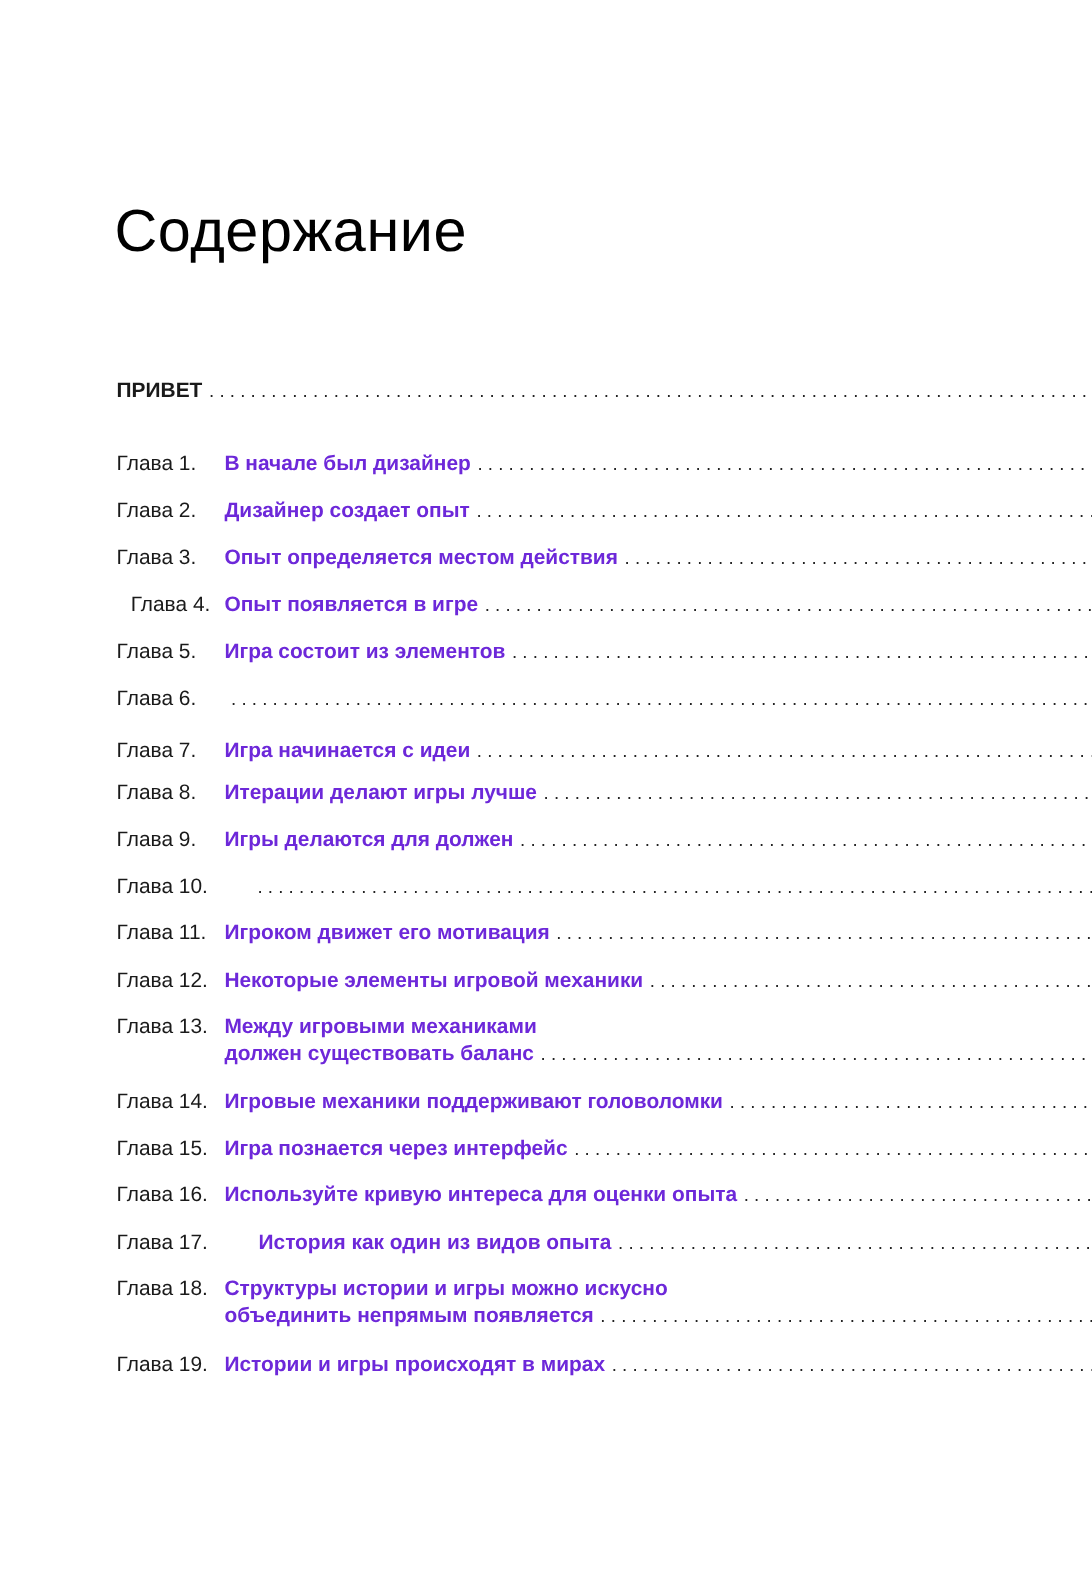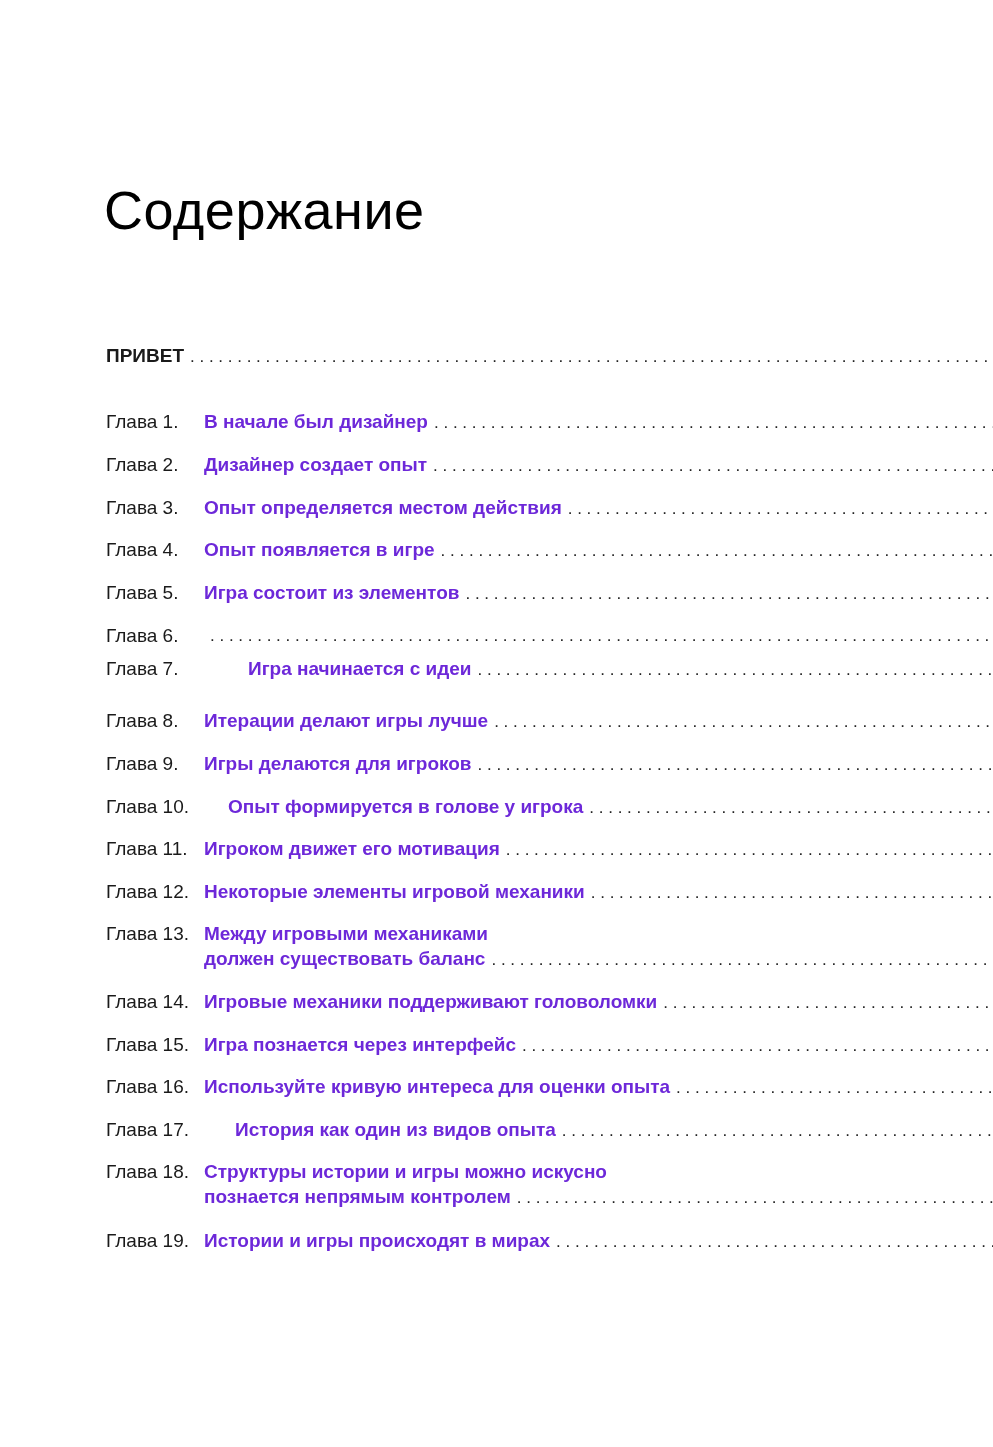--- a/index.html
+++ b/index.html
@@ -117,21 +117,21 @@
       </div>
       <div class="toc-row" style="top: 155px;">
         <span class="toc-label">Глава 3.</span>
         <div class="toc-body">
           <div class="toc-line">
             <span class="toc-title">Опыт определяется местом действия</span>
             <span class="toc-leader"></span>
           </div>
         </div>
       </div>
-      <div class="toc-row" style="top: 197px;">
+      <div class="toc-row" style="top: 197px; text-align: center;">
         <span class="toc-label">Глава 4.</span>
         <div class="toc-body">
           <div class="toc-line">
             <span class="toc-title">Опыт появляется в игре</span>
             <span class="toc-leader"></span>
           </div>
         </div>
       </div>
       <div class="toc-row" style="top: 240px;">
         <span class="toc-label">Глава 5.</span>
@@ -143,21 +143,21 @@
         </div>
       </div>
       <div class="toc-row" style="top: 283px;">
         <span class="toc-label">Глава 6.</span>
         <div class="toc-body">
           <div class="toc-line">
             <span class="toc-leader"></span>
           </div>
         </div>
       </div>
-      <div class="toc-row" style="top: 316px; gap: 44px;">
+      <div class="toc-row" style="top: 330px;">
         <span class="toc-label">Глава 7.</span>
         <div class="toc-body">
           <div class="toc-line">
             <span class="toc-title">Игра начинается с идеи</span>
             <span class="toc-leader"></span>
           </div>
         </div>
       </div>
       <div class="toc-row" style="top: 368px;">
         <span class="toc-label">Глава 8.</span>
@@ -165,30 +165,29 @@
           <div class="toc-line">
             <span class="toc-title">Итерации делают игры лучше</span>
             <span class="toc-leader"></span>
           </div>
         </div>
       </div>
       <div class="toc-row" style="top: 411px;">
         <span class="toc-label">Глава 9.</span>
         <div class="toc-body">
           <div class="toc-line">
-            <span class="toc-title">Игры делаются для игроков</span>
+            <span class="toc-title">Игры делаются для должен</span>
             <span class="toc-leader"></span>
           </div>
         </div>
       </div>
       <div class="toc-row" style="top: 454px; gap: 24px;">
         <span class="toc-label">Глава 10.</span>
         <div class="toc-body">
           <div class="toc-line">
-            <span class="toc-title">Опыт формируется в голове у игрока</span>
             <span class="toc-leader"></span>
           </div>
         </div>
       </div>
       <div class="toc-row" style="top: 496px;">
         <span class="toc-label">Глава 11.</span>
         <div class="toc-body">
           <div class="toc-line">
             <span class="toc-title">Игроком движет его мотивация</span>
             <span class="toc-leader"></span>
@@ -252,21 +251,21 @@
           </div>
         </div>
       </div>
       <div class="toc-row" style="top: 819px;">
         <span class="toc-label">Глава 18.</span>
         <div class="toc-body">
           <div class="toc-line">
             <span class="toc-title">Структуры истории и игры можно искусно</span>
           </div>
           <div class="toc-line">
-            <span class="toc-title">познается непрямым контролем</span>
+            <span class="toc-title">объединить непрямым появляется</span>
             <span class="toc-leader"></span>
           </div>
         </div>
       </div>
       <div class="toc-row" style="top: 888px;">
         <span class="toc-label">Глава 19.</span>
         <div class="toc-body">
           <div class="toc-line">
             <span class="toc-title">Истории и игры происходят в мирах</span>
             <span class="toc-leader"></span>

